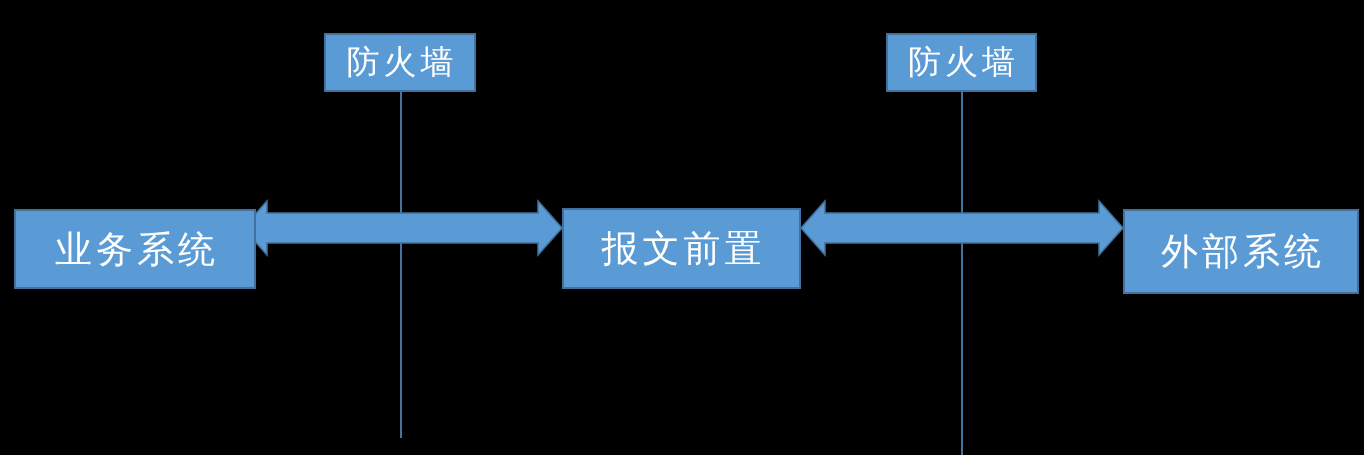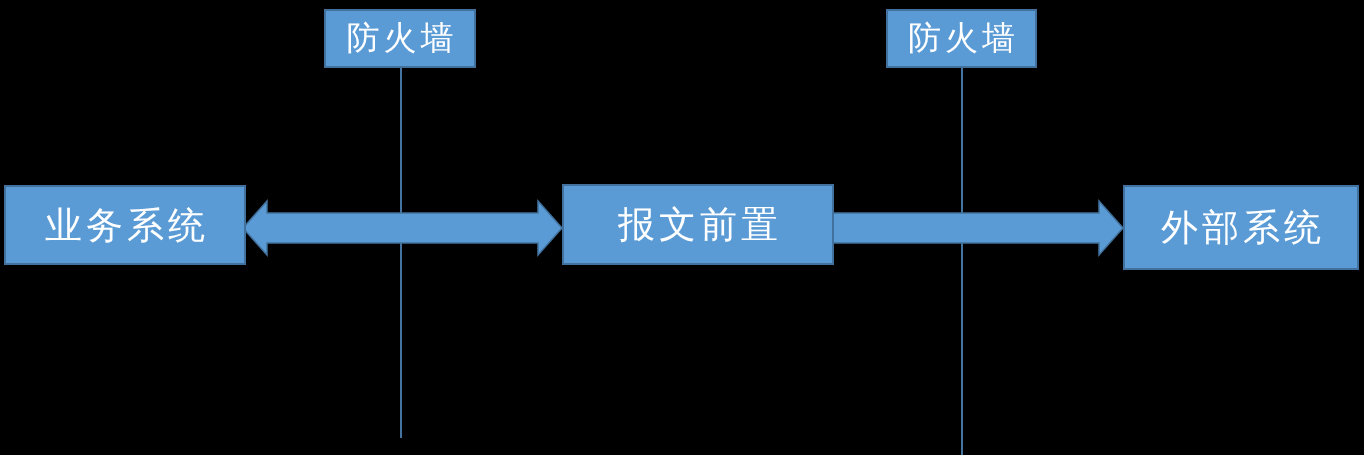--- a/index.html
+++ b/index.html
@@ -35,33 +35,34 @@
   }
   .node {
     position: absolute;
     box-sizing: border-box;
     background: var(--node-fill, #5B9BD5);
     border: 2px solid var(--node-border, #41719C);
     display: flex;
     align-items: center;
     justify-content: center;
     color: var(--text, #FFFFFF);
+    margin-top: 24px;
   }
   .node-label {
     letter-spacing: 4px;
     text-indent: 4px;
     white-space: nowrap;
     line-height: 1;
   }
   .firewall { font-size: 33px; }
   .main-node { font-size: 37px; }
   .fw-left   { left: 324px; top: 9px;   width: 152px; height: 59px; }
   .fw-right  { left: 886px; top: 9px;   width: 151px; height: 59px; }
-  .business  { left: 4px;   top: 185px; width: 242px; height: 80px; }
-  .message   { left: 562px; top: 184px; width: 272px; height: 81px; }
+  .business  { left: 14px;   top: 185px; width: 242px; height: 80px; }
+  .message   { left: 562px; top: 184px; width: 239px; height: 81px; }
   .external  { left: 1123px;top: 185px; width: 236px; height: 85px; }
 </style>
 </head>
 <body>
 
 <div class="canvas">
 
   <svg class="connector-layer" viewBox="0 0 1364 455" xmlns="http://www.w3.org/2000/svg">
     <line class="fw-line" x1="401" y1="68" x2="401" y2="438"></line>
     <line class="fw-line" x1="962" y1="68" x2="962" y2="455"></line>

